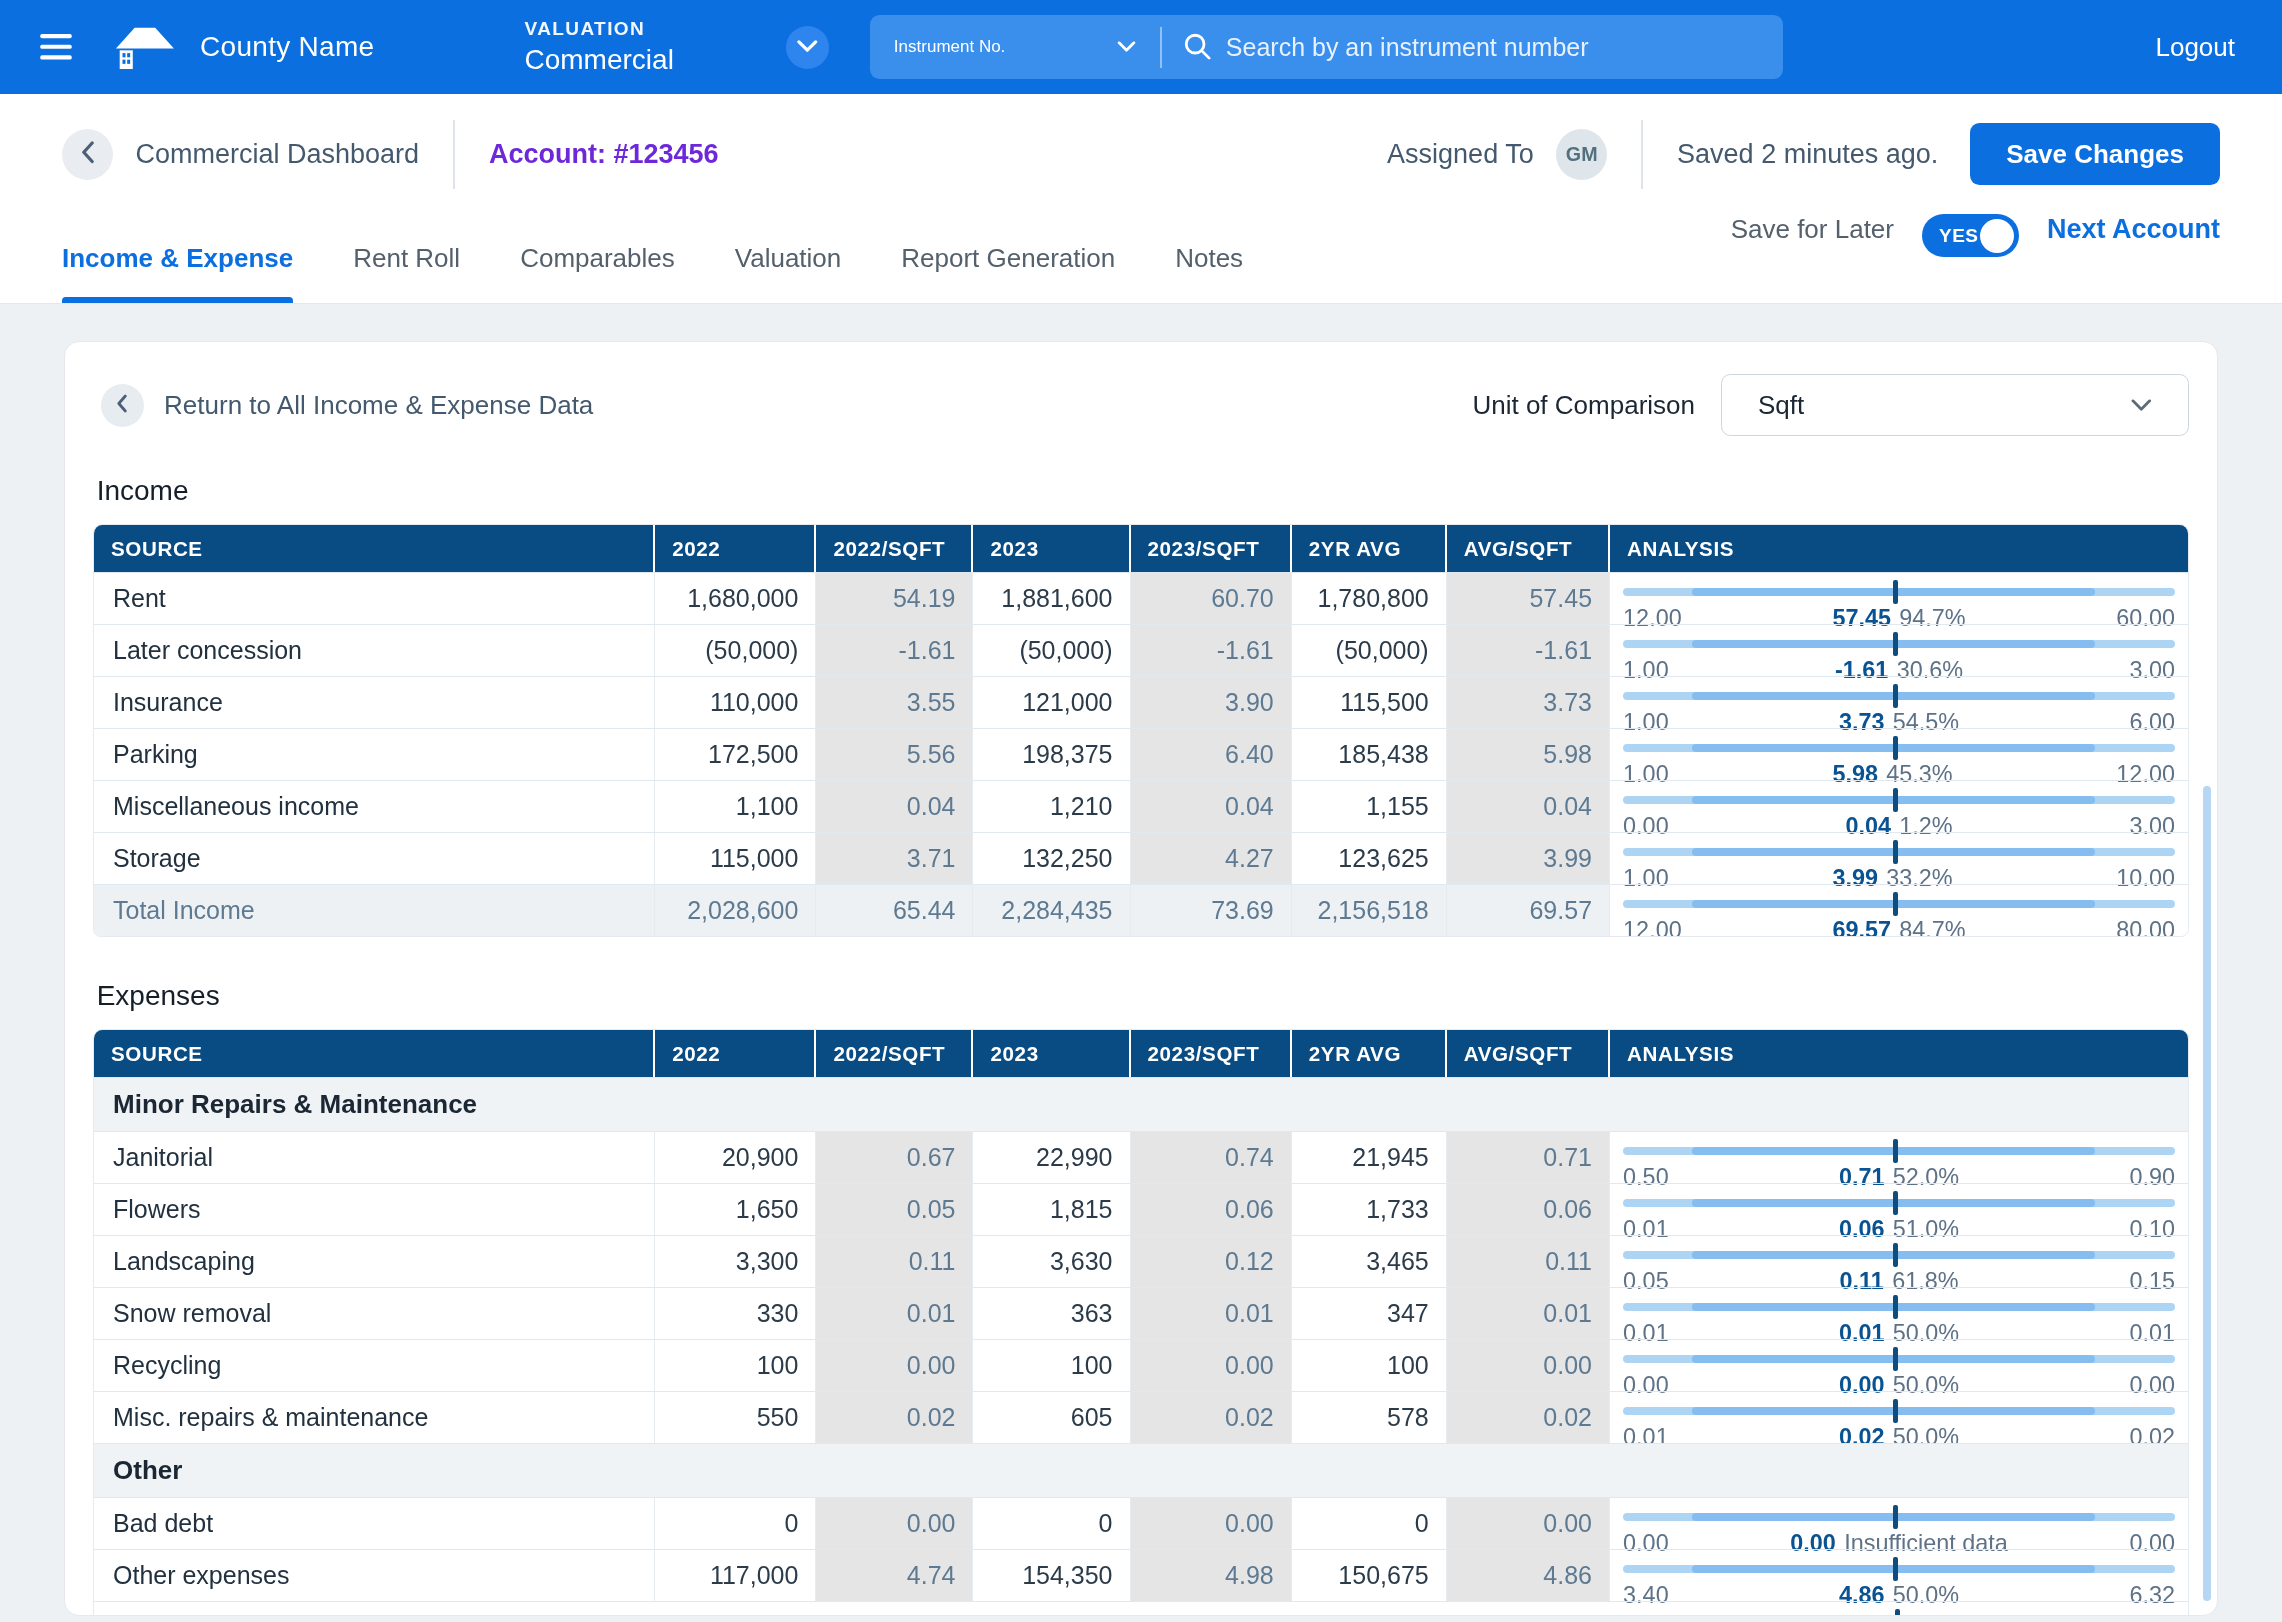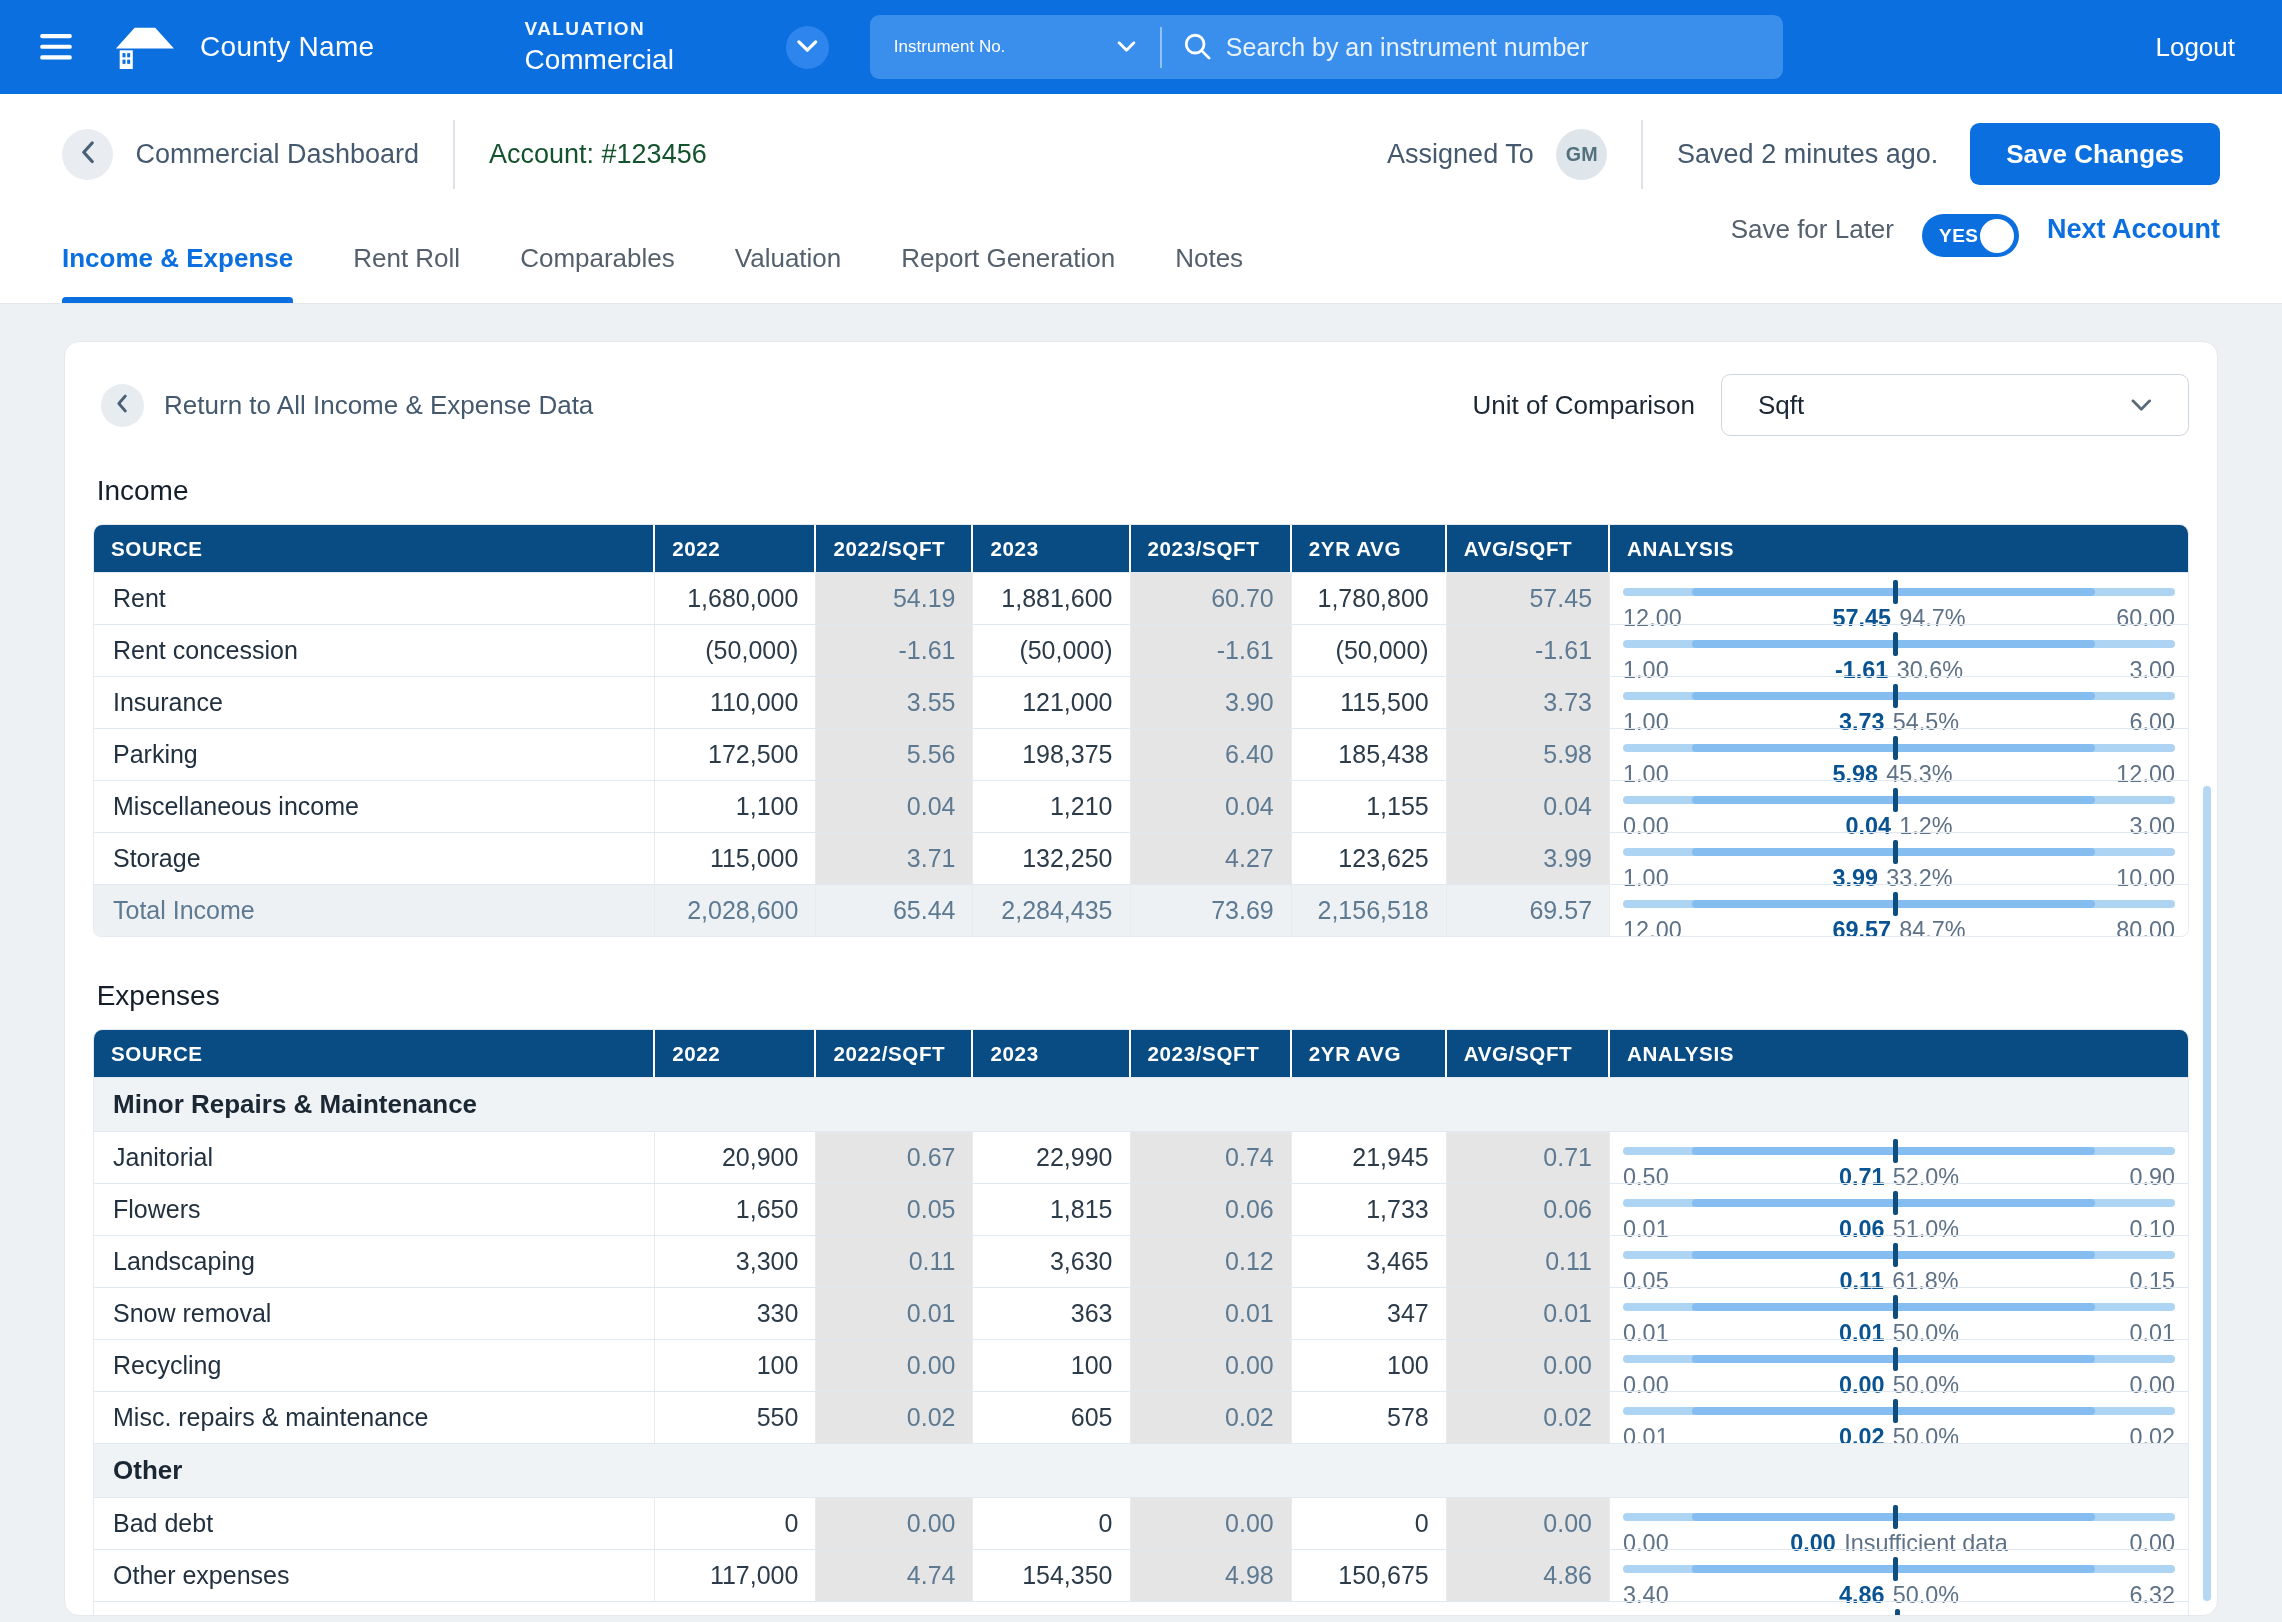--- a/index.html
+++ b/index.html
@@ -22,21 +22,21 @@
   .search-icon { margin-right:15px; }
   .search-input { flex:1; background:transparent; border:none; outline:none; font-size:25px; color:#fff; font-family:"Liberation Sans", sans-serif; }
   .search-input::placeholder { color:#e8f2ff; opacity:1; }
   .logout { margin-left:auto; margin-right:13px; font-size:26px; cursor:pointer; }
 
   
   .subheader { height:120px; background:#fff; display:flex; align-items:center; padding:0 62px; }
   .circle-btn { width:51px; height:51px; border-radius:50%; background:#e9edf2; display:flex; align-items:center; justify-content:center; cursor:pointer; flex:none; }
   .dash-label { margin-left:22.5px; font-size:27px; color:#44596e; }
   .v-div { width:1.9px; height:69px; background:#dde3e9; margin:0 34px; }
-  .account { font-size:27px; font-weight:400; color:#14532d; }
+  .account { font-size:27px; font-weight:700; color:#6d28d9; }
   .sub-right { margin-left:auto; display:flex; align-items:center; }
   .assigned { font-size:27px; color:#44596e; }
   .avatar { width:51px; height:51px; border-radius:50%; background:#dfe6eb; color:#53707f; font-size:19.7px; font-weight:700; display:flex; align-items:center; justify-content:center; margin-left:22.5px; }
   .saved { font-size:27px; color:#44596e; }
   .save-btn { margin-left:32px; height:62px; padding:0 36px; background:#0b6fe0; color:#fff; font-size:26px; font-weight:600; border:none; border-radius:9.4px; cursor:pointer; font-family:"Liberation Sans", sans-serif; }
 
   
   .tabsbar { height:90px; background:#fff; border-bottom:1.9px solid #e4e8ec; display:flex; align-items:stretch; padding:0 62px; }
   .tabs { display:flex; gap:60px; }
   .tab { display:flex; align-items:center; font-size:26px; color:#54606c; position:relative; cursor:pointer; white-space:nowrap; }
@@ -241,21 +241,21 @@
         <span class="acenter">
           <span class="aval">57.45</span>
           <span class="apct">94.7%</span>
         </span>
         <span class="amax">60.00</span>
       </div>
     </div>
   </div>
 
   <div class="trow">
-    <div class="td src">Rent concession</div>
+    <div class="td src">Later concession</div>
     <div class="td num">(50,000)</div>
     <div class="td num sqft">-1.61</div>
     <div class="td num">(50,000)</div>
     <div class="td num sqft">-1.61</div>
     <div class="td num">(50,000)</div>
     <div class="td num sqft">-1.61</div>
     <div class="td analysis">
       <div class="bar">
         <span class="seg"></span>
         <span class="tick"></span>

